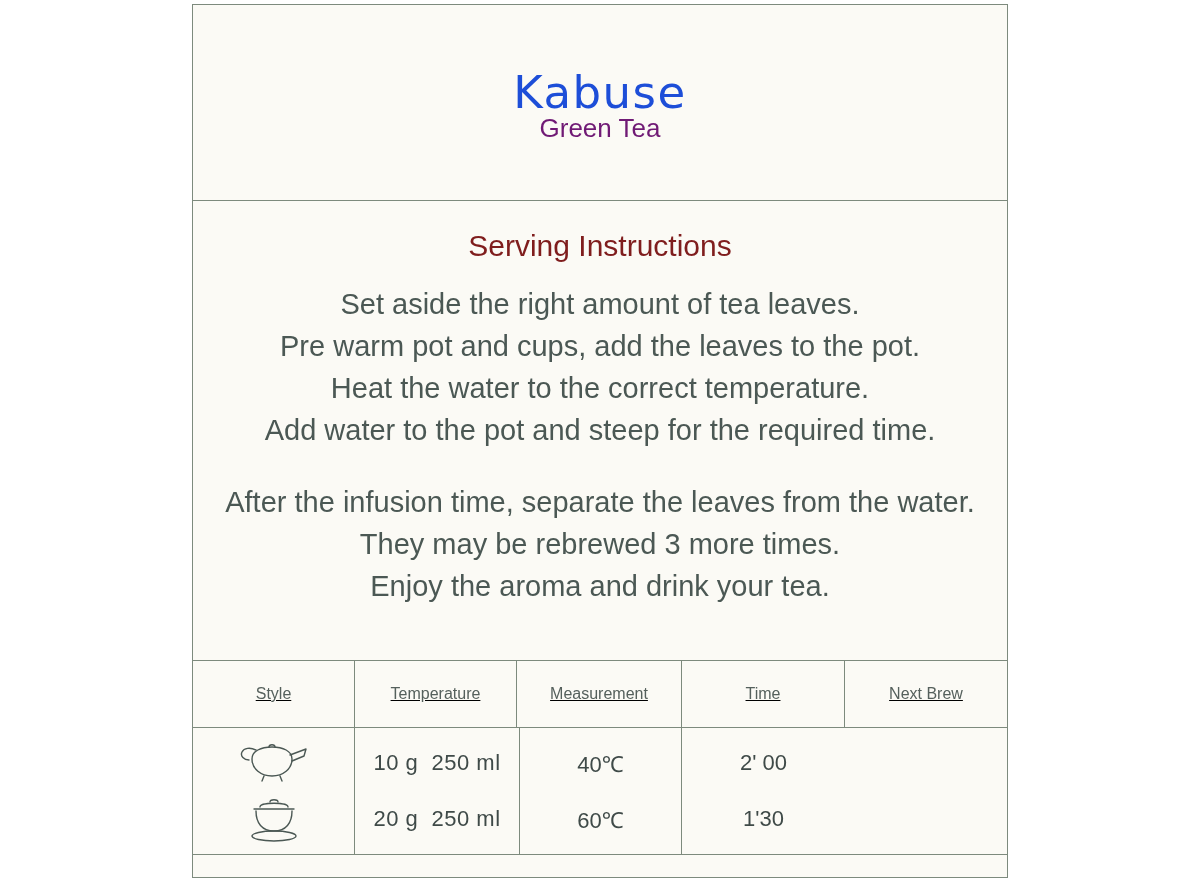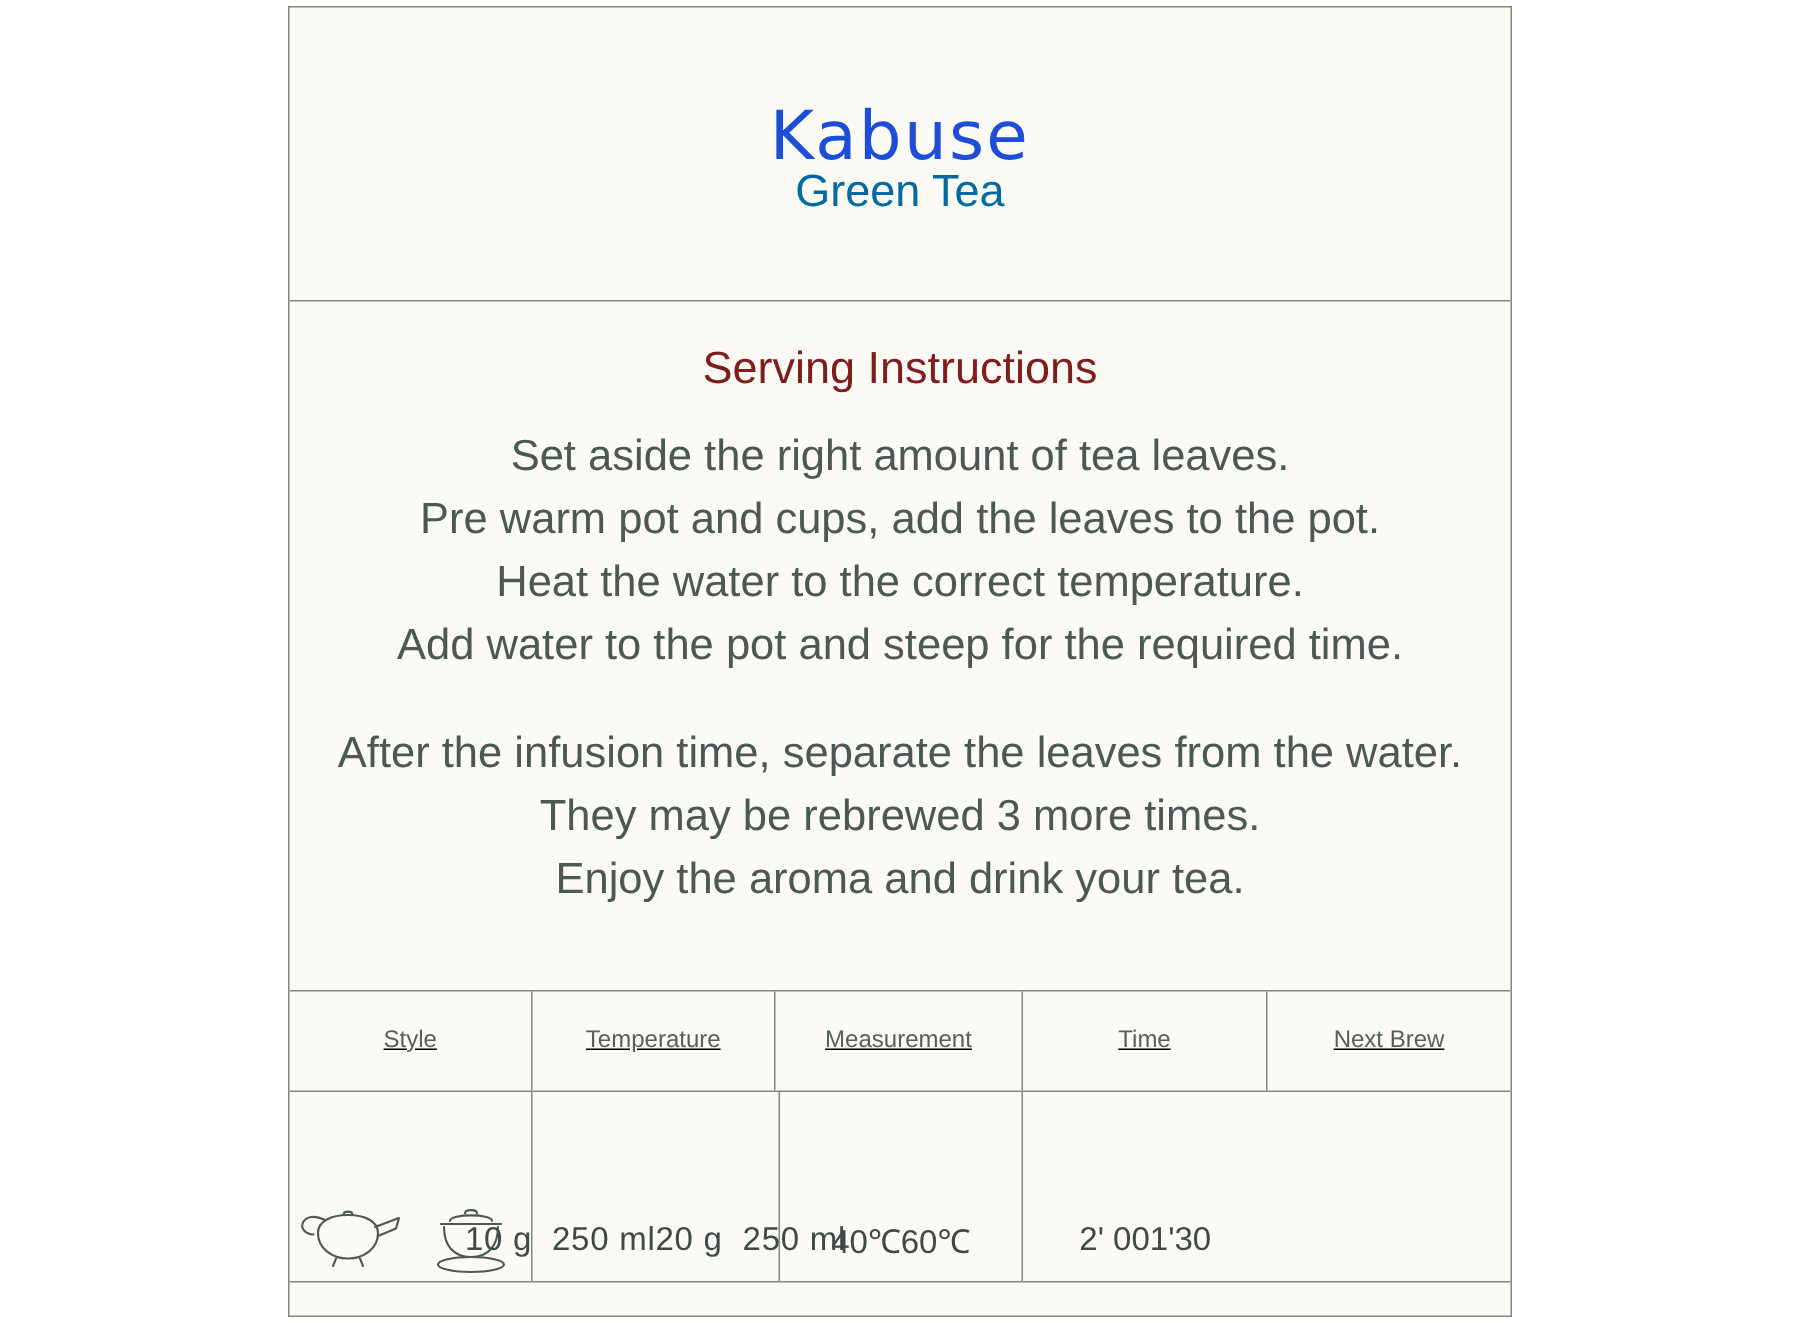--- a/index.html
+++ b/index.html
@@ -36,22 +36,22 @@
   .brand {
     font-family: "DejaVu Sans", sans-serif;
     font-size: 45px;
     font-weight: 400;
     color: #1d4ed8;
     letter-spacing: 1.5px;
     margin-top: 6px;
     line-height: 1;
   }
   .brand-sub {
-    font-size: 30px;
-    color: #0369a1;
+    font-size: 26px;
+    color: #701a75;
     line-height: 1;
   }
 
   
   .instructions {
     padding: 24px 20px 10px 20px;
     text-align: center;
     color: #47544f;
   }
   .instructions h2 {
@@ -98,22 +98,22 @@
 
   .c-style { width: 162px; }
   .c-meas  { width: 165px; }
   .c-temp  { width: 162px; }
   .c-time  { width: 163px; }
   .c-next  { width: 162px; }
 
   .tbody .trow { height: 126px; }
   .tbody .tcell {
     display: flex;
-    flex-direction: row;
-    align-items: flex-end;
+    flex-direction: column;
+    align-items: center;
     justify-content: center;
     font-size: 22px;
     color: #3f4a48;
   }
   .val-row {
     height: 56px;
     display: flex;
     align-items: center;
     justify-content: center;
     white-space: pre;

